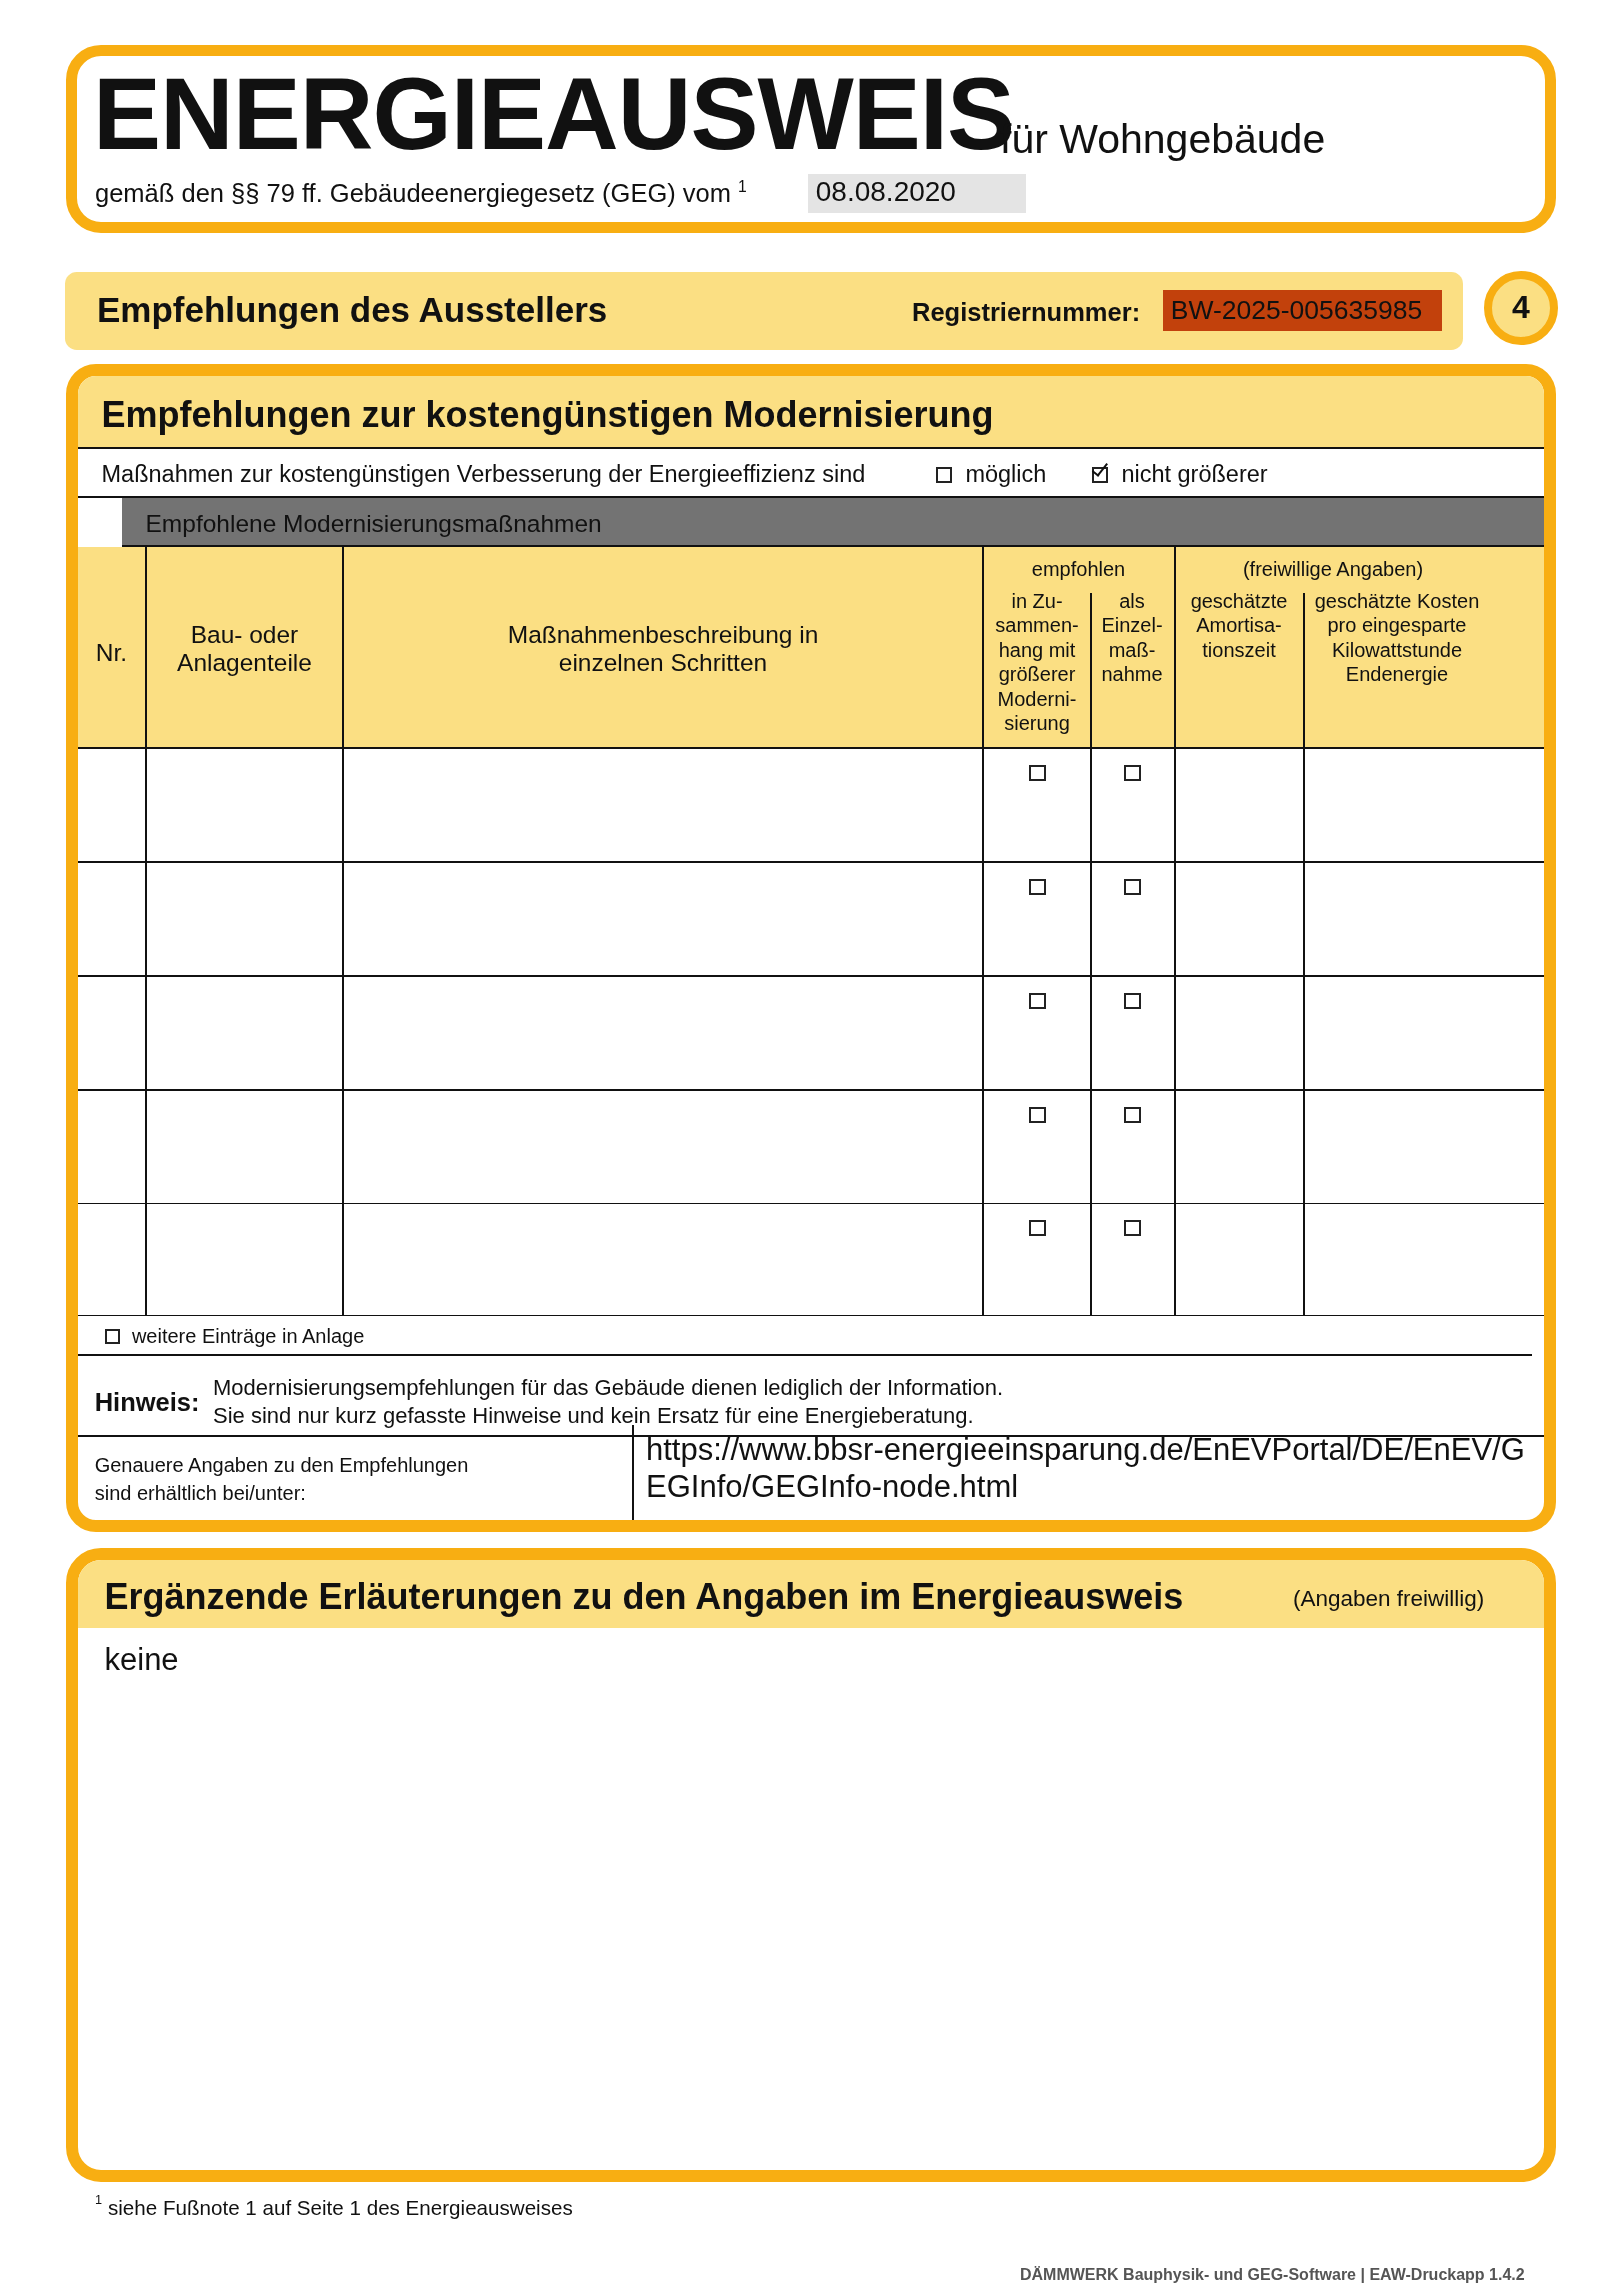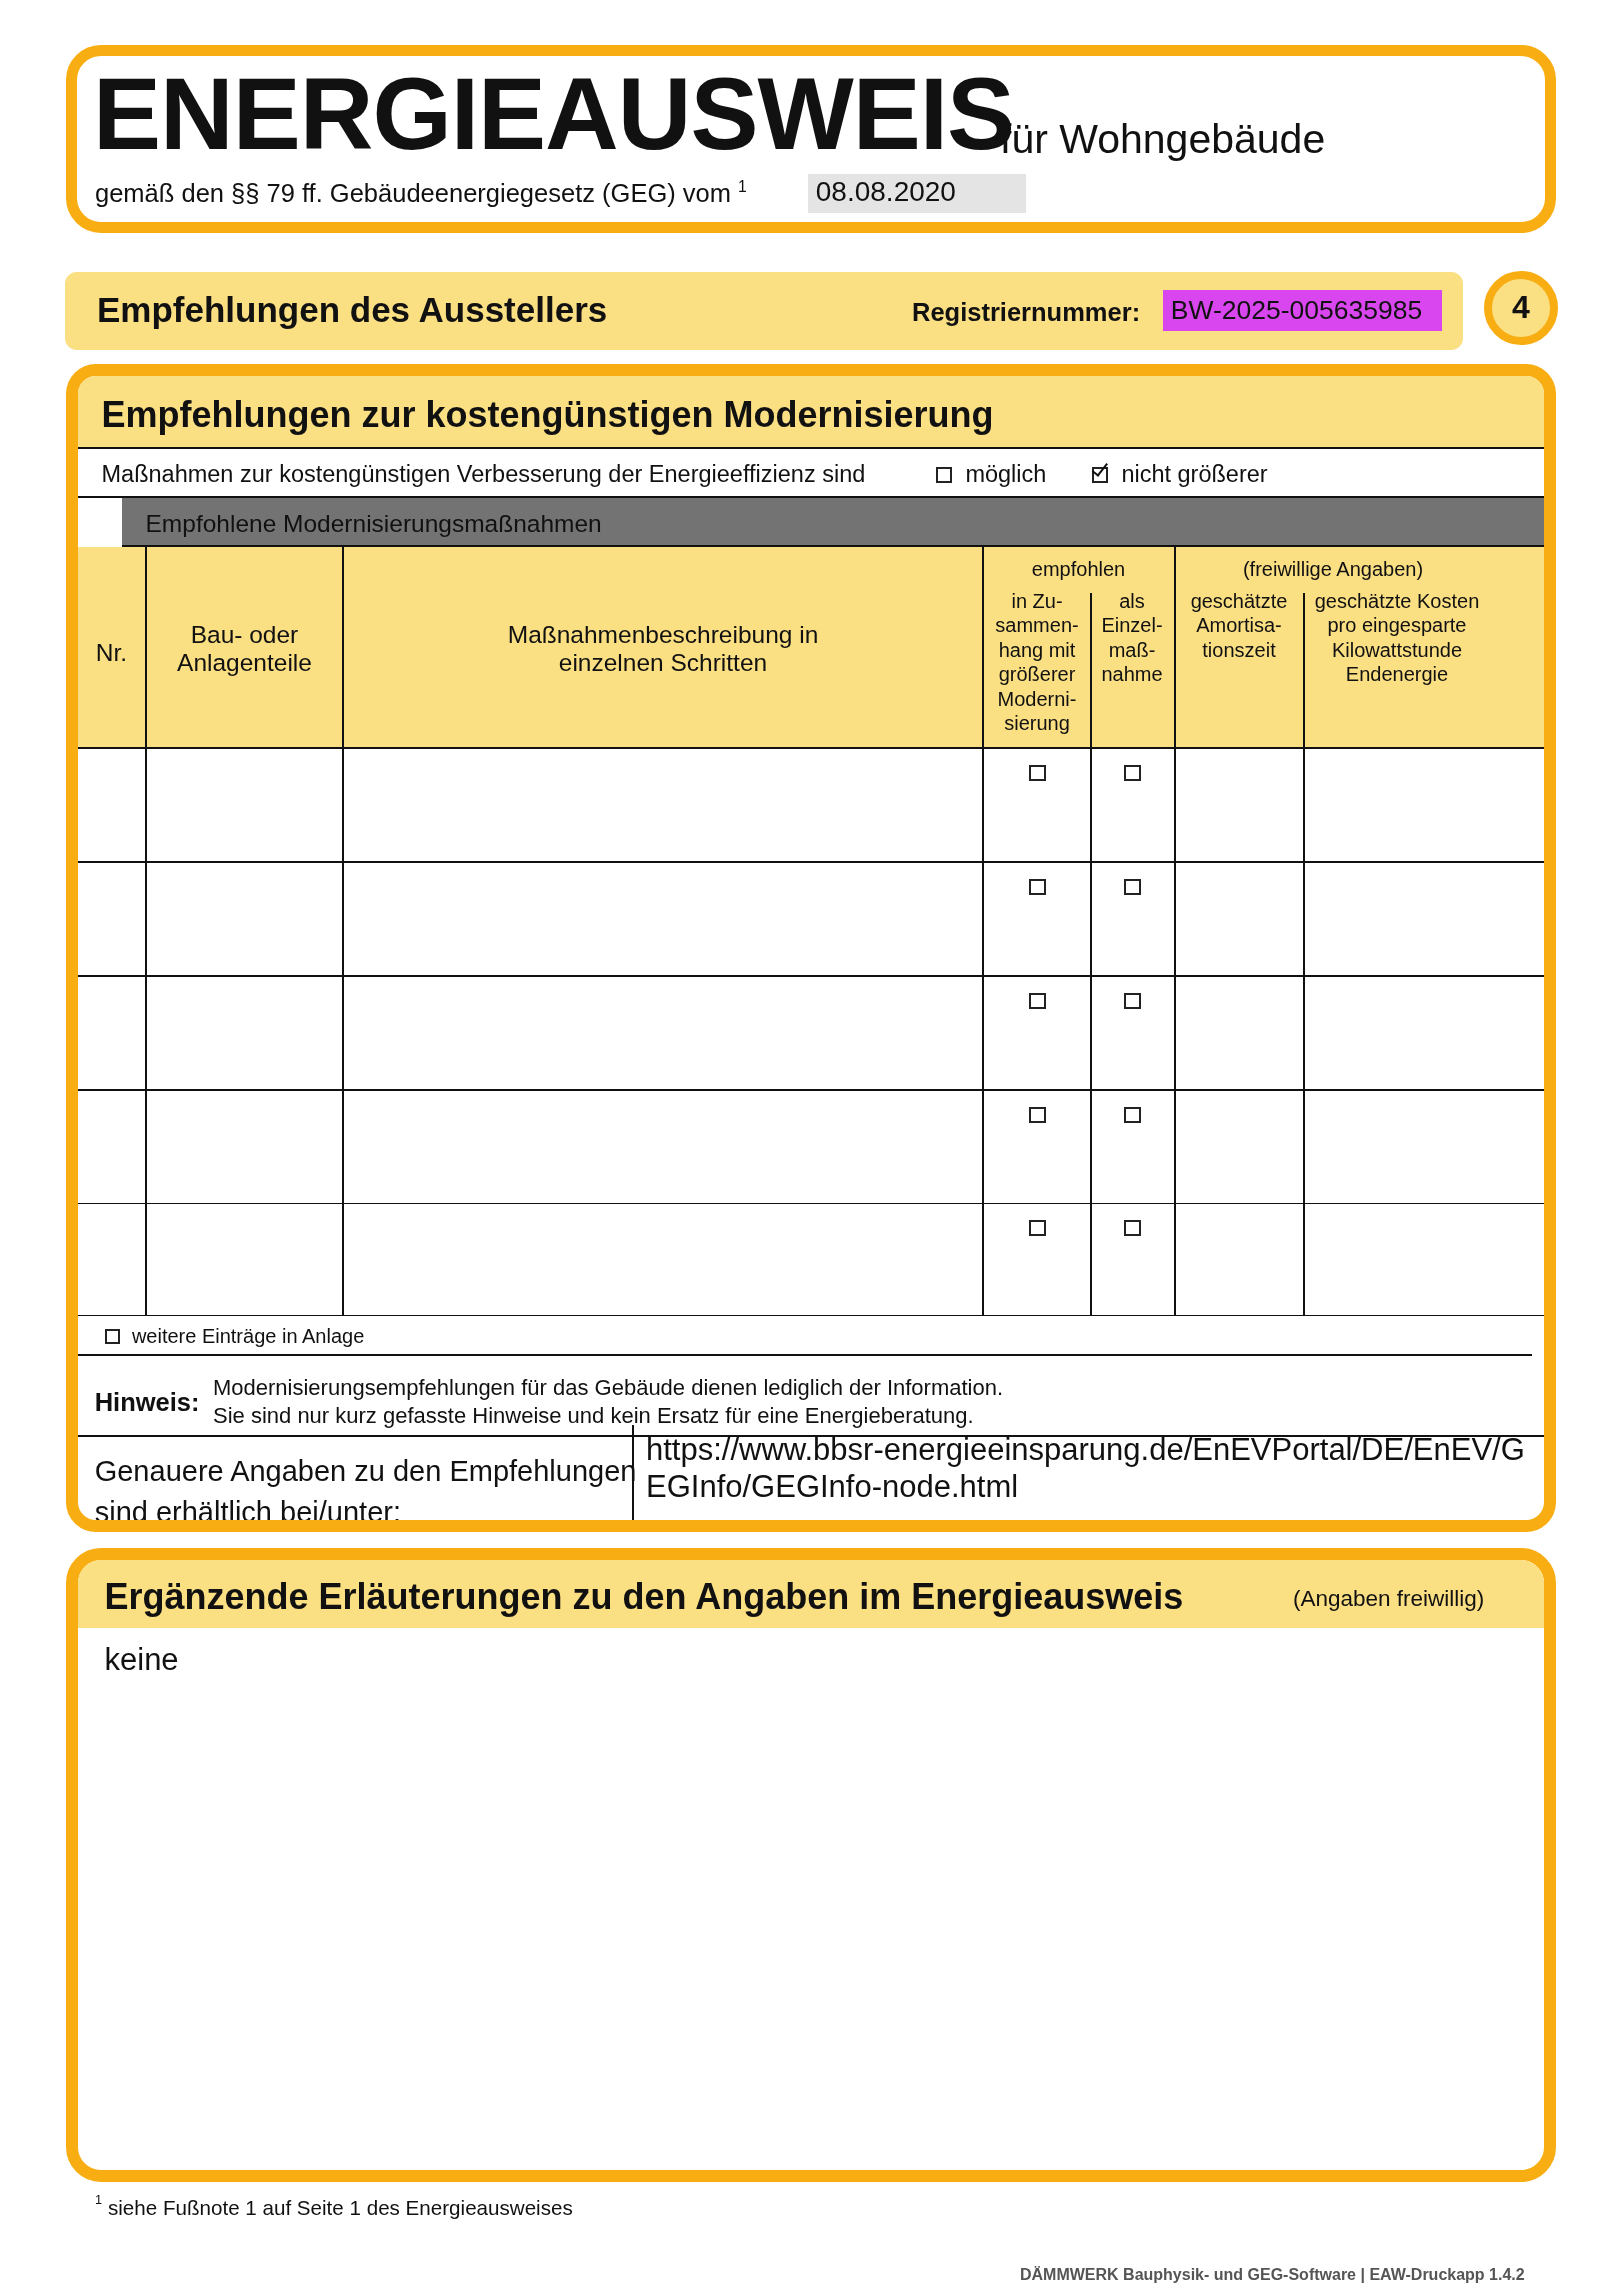--- a/index.html
+++ b/index.html
@@ -13,21 +13,21 @@
   .hdr-title { left: 93px; top: 63px; font-size: 102px; font-weight: 700; letter-spacing: -1px; line-height: 1; }
   .hdr-sub { left: 1000px; top: 116px; font-size: 41px; font-weight: 400; }
   .hdr-line { left: 95px; top: 178px; font-size: 25.5px; }
   .hdr-line sup { font-size: 15.7px; }
   .hdr-date { left: 808px; top: 174px; width: 218px; height: 39px; background: #e4e4e4; font-size: 28px; padding: 2px 7.8px; }
 
   
   .band { left: 65px; top: 272px; width: 1398px; height: 78px; background: #fbdf83; border-radius: 11.8px; }
   .band-title { left: 97px; top: 290px; font-size: 35px; font-weight: 700; }
   .reg-label { left: 912px; top: 298px; font-size: 25.5px; font-weight: 700; }
-  .reg-val { left: 1163px; top: 290px; width: 279px; height: 41px; background: #d946ef; font-size: 26.5px; padding: 4.9px 7.8px; }
+  .reg-val { left: 1163px; top: 290px; width: 279px; height: 41px; background: #c2410c; font-size: 26.5px; padding: 4.9px 7.8px; }
   .page-badge { left: 1484px; top: 271px; width: 74px; height: 74px; border: 8.8px solid #f8ae12; border-radius: 50%; background: #fbdf83; font-size: 32px; font-weight: 700; text-align: center; line-height: 57px; }
 
   
   .main-box { left: 66px; top: 364px; width: 1490px; height: 1168px; border: 12.7px solid #f8ae12; border-radius: 30px; background: #fff; overflow: hidden; }
   .main-inner { position: absolute; left: 0; top: 0; right: 0; bottom: 0; }
 
   .sec-head { position: absolute; left: 0; right: 0; top: 0; height: 73px; background: #fbdf83; border-bottom: 2.9px solid #111; }
   .sec-head span { position: absolute; left: 23.5px; top: 17.6px; font-size: 36px; font-weight: 700; }
 
   .row-possible { position: absolute; left: 0; right: 0; top: 73px; height: 49px; background: #fff; border-bottom: 2.9px solid #111; font-size: 23.5px; }
@@ -54,21 +54,21 @@
 
   .row-weitere { position: absolute; left: 0; right: 12px; top: 940px; height: 40px; border-bottom: 2.5px solid #111; font-size: 20px; }
   .row-weitere .cb { width: 14.7px; height: 14.7px; margin-right: 11.8px; }
   .row-weitere > div { position: absolute; left: 27.4px; top: 8.8px; }
 
   .row-hinweis { position: absolute; left: 0; right: 0; top: 992px; height: 69px; border-bottom: 2.5px solid #111; }
   .hinweis-label { position: absolute; left: 16.7px; top: 19.6px; font-size: 25.5px; font-weight: 700; }
   .hinweis-text { position: absolute; left: 135px; top: 5.9px; font-size: 22px; line-height: 1.3; }
 
   .row-genauer { position: absolute; left: 0; right: 0; top: 1049px; height: 118px; }
-  .genauer-label { position: absolute; left: 16.7px; top: 25.5px; font-size: 29px; line-height: 1.42; }
+  .genauer-label { position: absolute; left: 16.7px; top: 25.5px; font-size: 20px; line-height: 1.42; }
   .genauer-sep { position: absolute; left: 554px; top: 0; width: 2px; height: 118px; background: #111; }
   .genauer-url { position: absolute; left: 568px; top: 5.9px; width: 882px; font-size: 31px; line-height: 1.2; word-break: break-all; }
 
   
   .box2 { left: 66px; top: 1548px; width: 1490px; height: 634px; border: 12.7px solid #f8ae12; border-radius: 35px; background: #fff; overflow: hidden; }
   .box2-head { position: absolute; left: 0; right: 0; top: 0; height: 68px; background: #fbdf83; }
   .box2-title { position: absolute; left: 26.5px; top: 15.7px; font-size: 36px; font-weight: 700; }
   .box2-note { position: absolute; left: 1215px; top: 25.5px; font-size: 22.5px; }
   .box2-body { position: absolute; left: 26.5px; top: 82px; font-size: 31px; text-align: right; }
 

